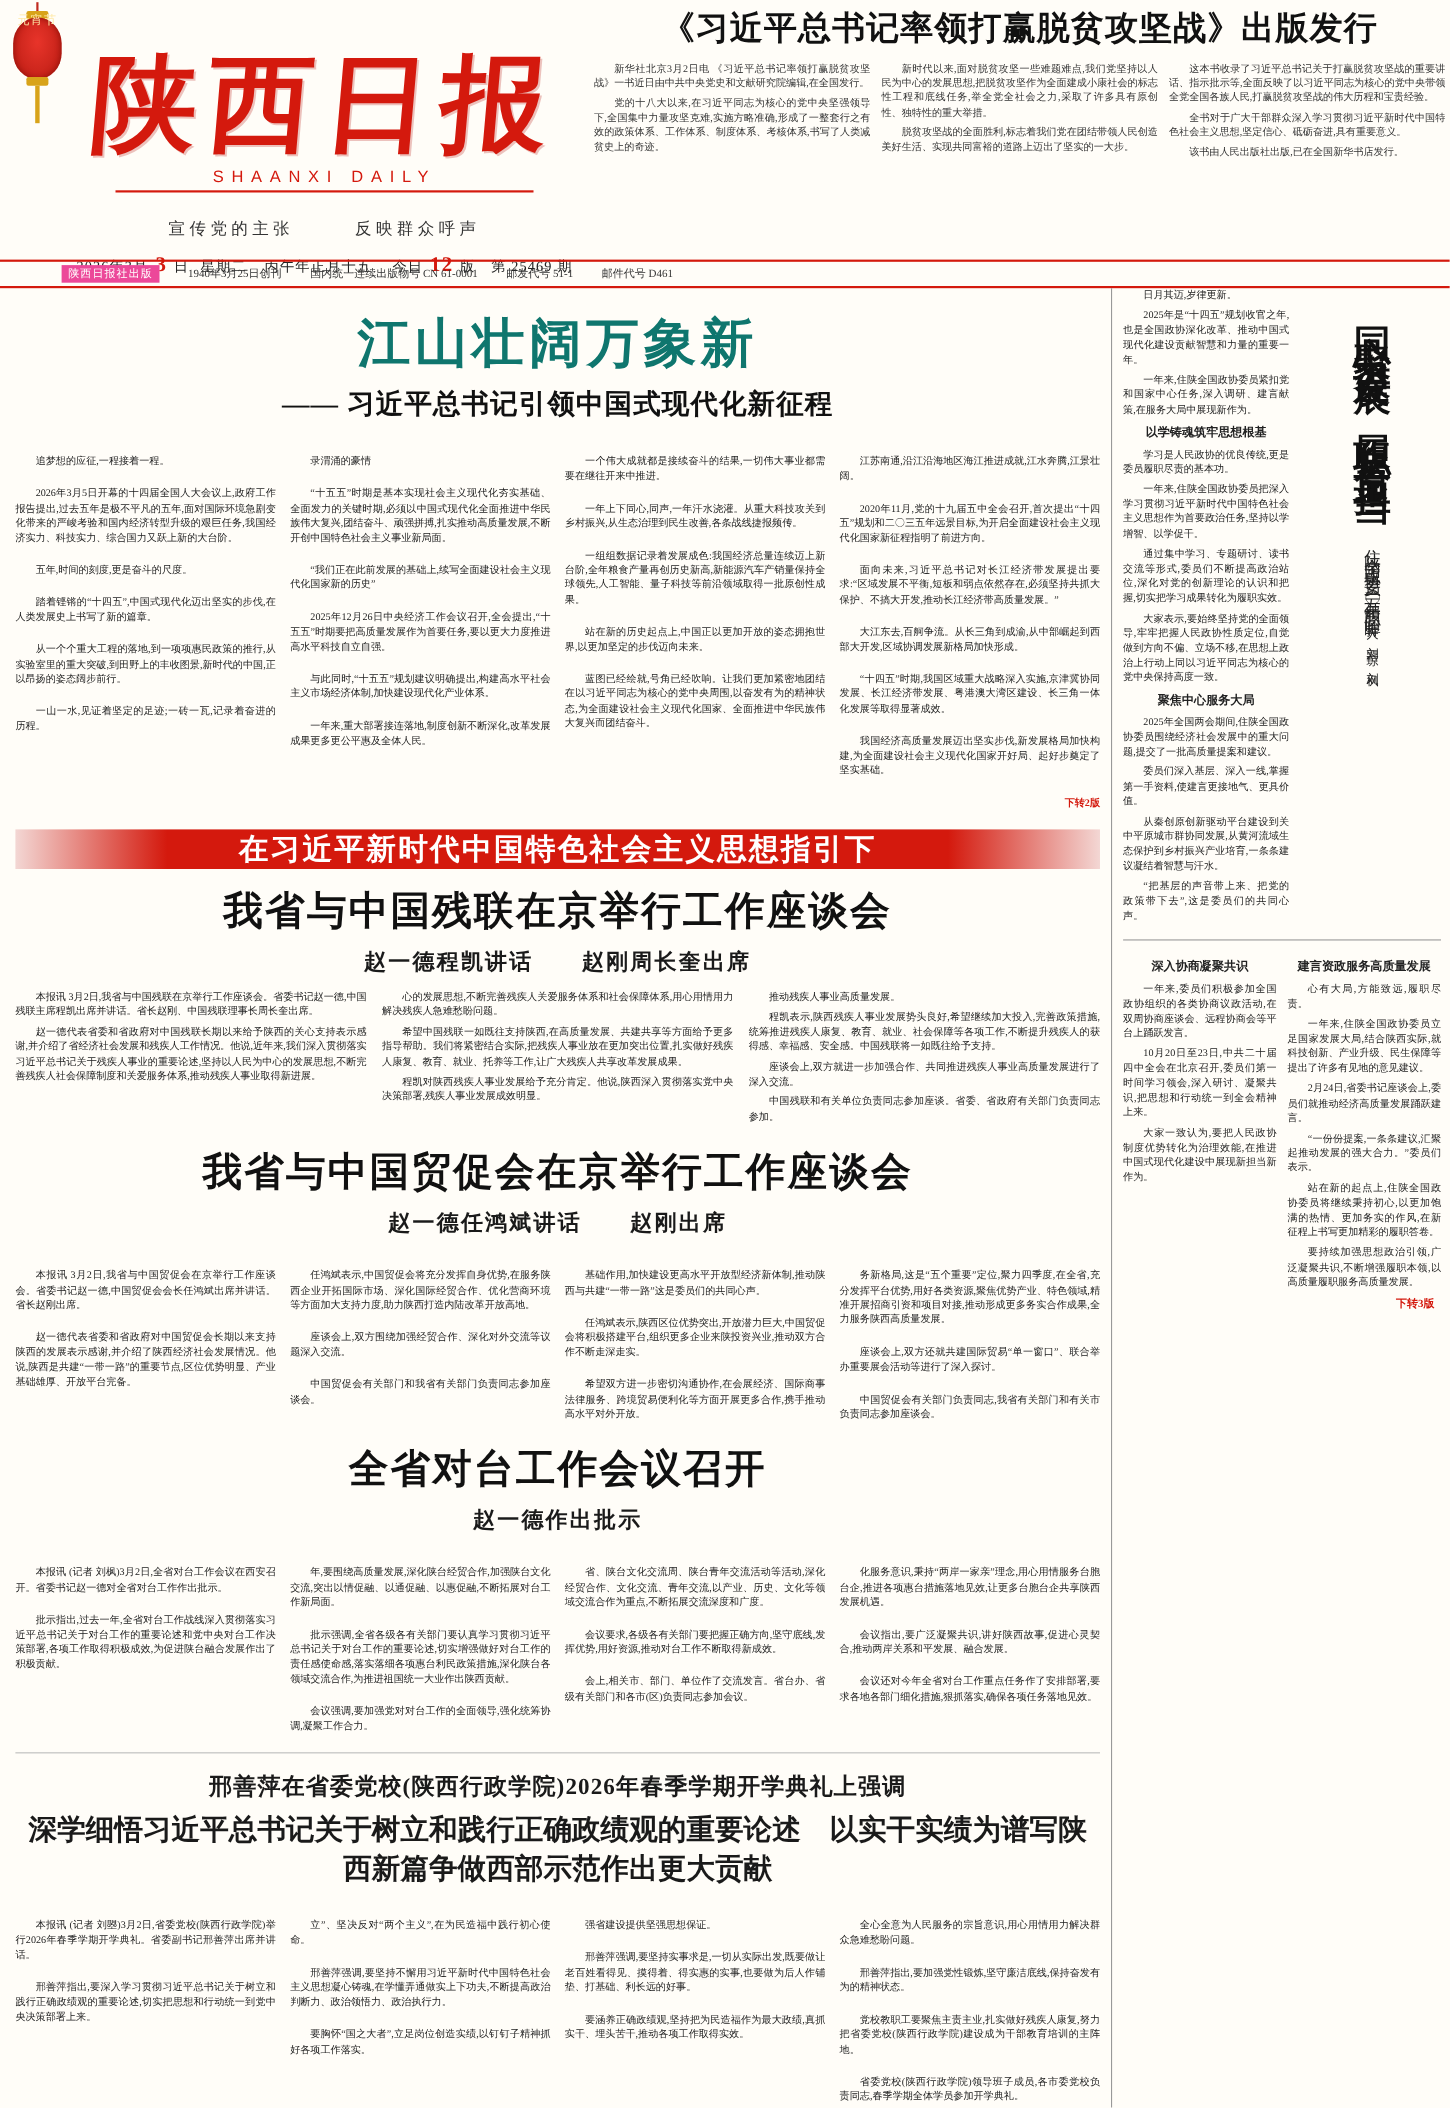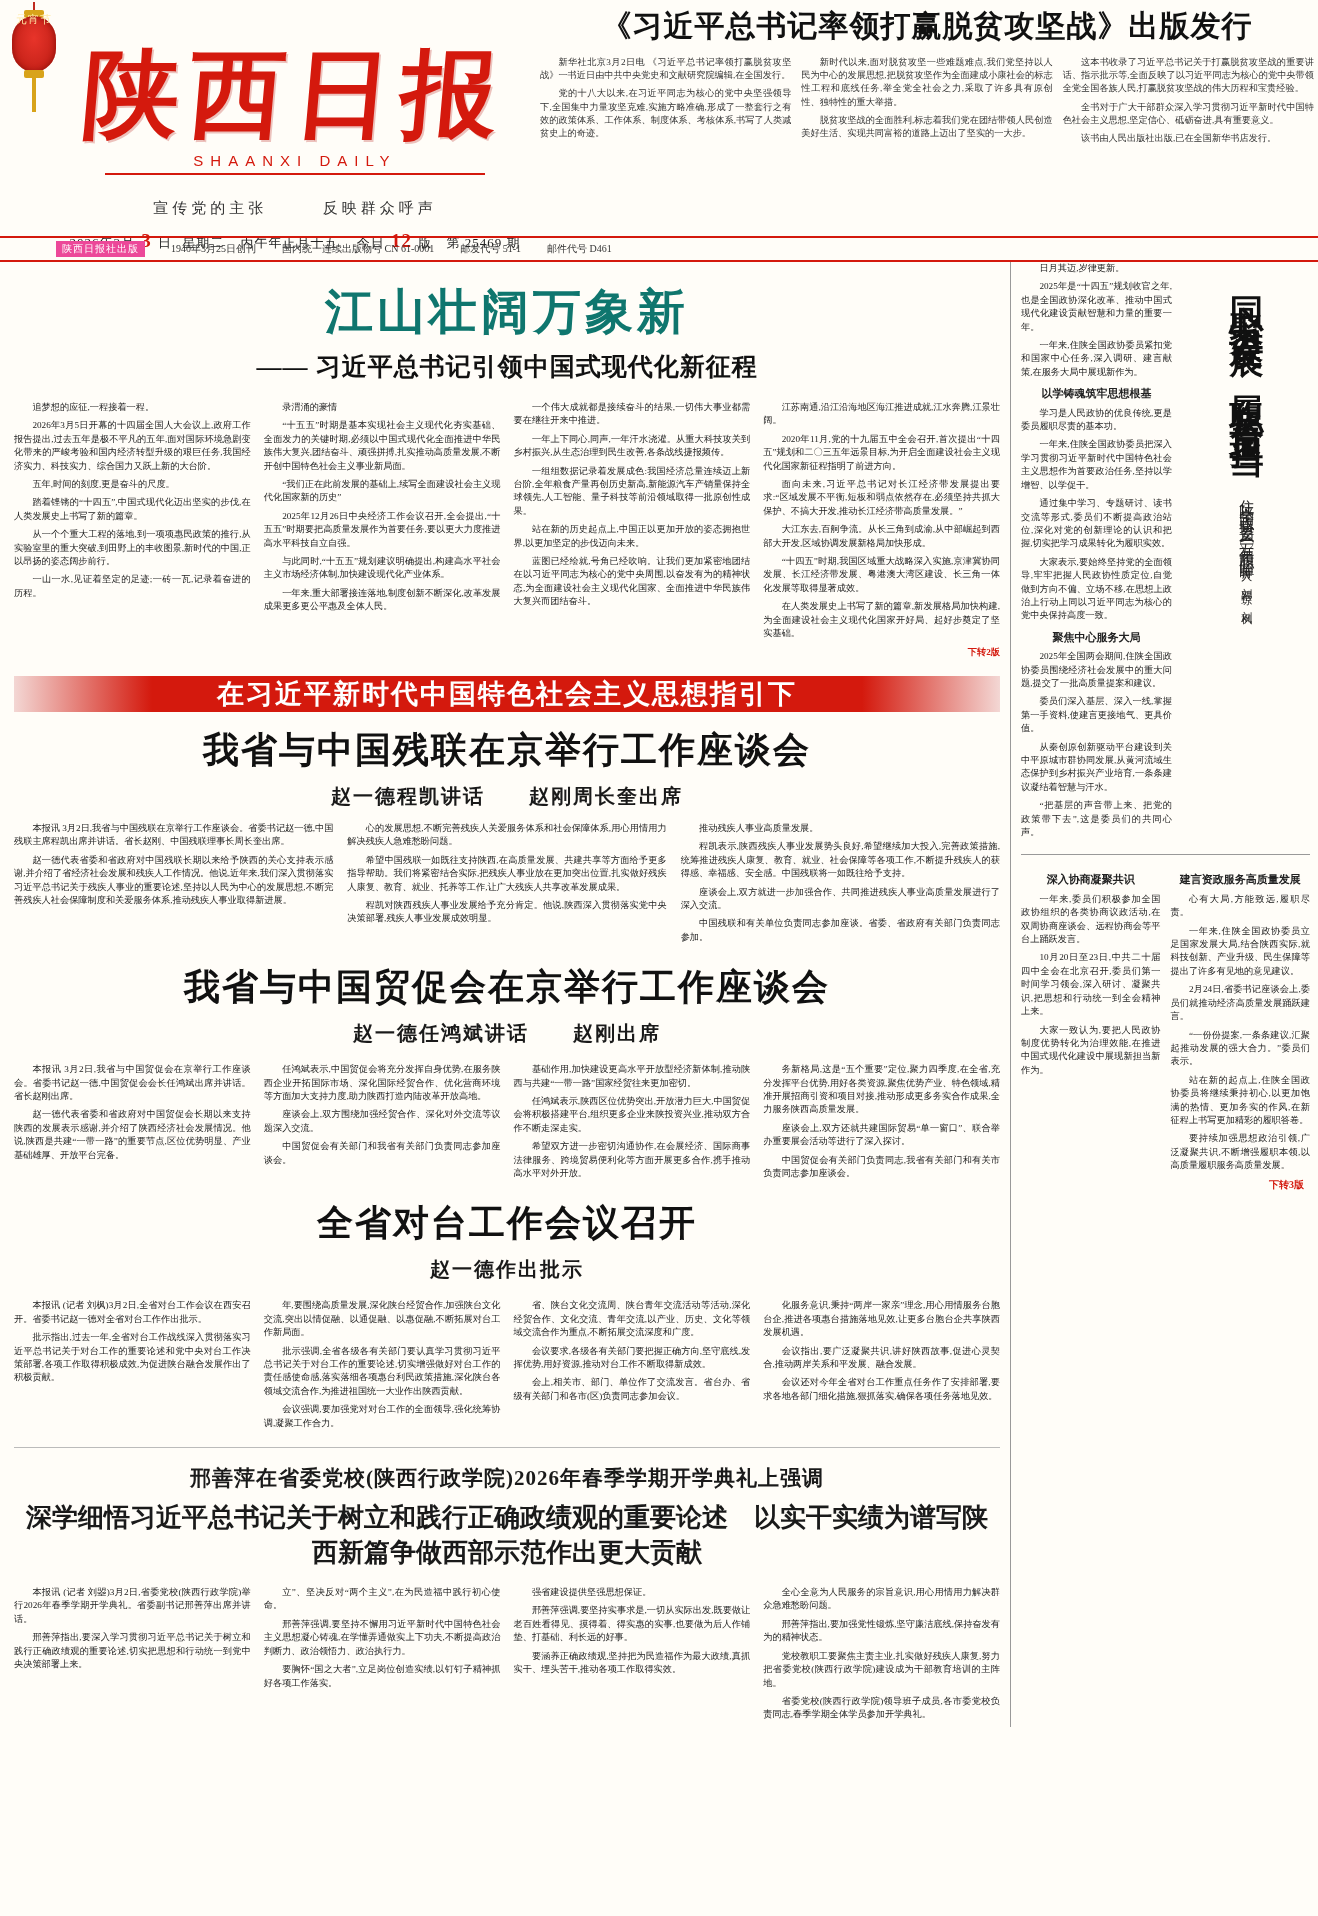--- a/index.html
+++ b/index.html
@@ -41,21 +41,21 @@
   .right{width:308px;border-left:1px solid #999;padding:0 8px 0 10px;box-sizing:border-box;}
 
   h1.lead{text-align:center;font-size:48px;font-weight:bold;letter-spacing:4px;margin:18px 0 6px;color:#0f766e;}
   h2.sub{text-align:center;font-size:25px;font-weight:bold;letter-spacing:1px;margin:0 0 14px;color:#111;}
 
   .txt3{display:flex;gap:14px;font-size:9.2px;line-height:13.4px;text-align:justify;color:#222;}
   .txt3 .c{flex:1;}
   .txt3 p{margin:0 0 5px 0;text-indent:2em;}
   .txt4{display:flex;gap:13px;font-size:9.2px;line-height:13.4px;text-align:justify;color:#222;}
   .txt4 .c{flex:1;}
-  .txt4 p{margin:4px 0 5px 0;text-indent:2em;font-family:Liberation Serif, serif;}
+  .txt4 p{margin:16px 0 5px 0;text-indent:2em;font-family:Liberation Serif, serif;}
   .jump{color:#d4190d;font-weight:bold;}
 
   .redbar{margin:12px 0 0;height:36px;background:linear-gradient(90deg,#f3d7d4 0,#d4190d 14%,#d4190d 86%,#f3d7d4 100%);display:flex;align-items:center;justify-content:center;}
   .redbar span{color:#fff;font-size:27px;font-weight:bold;letter-spacing:2px;}
 
   h3.hl{text-align:center;font-size:36px;font-weight:bold;letter-spacing:2px;margin:14px 0 8px;color:#111;}
   .deck{text-align:center;font-size:20px;font-weight:bold;margin:0 0 12px;letter-spacing:2px;}
   .deck .sp{display:inline-block;width:30px;}
 
   .divider{height:1px;background:#bbb;margin:12px 0;}
@@ -176,21 +176,21 @@
             <p>一组组数据记录着发展成色:我国经济总量连续迈上新台阶,全年粮食产量再创历史新高,新能源汽车产销量保持全球领先,人工智能、量子科技等前沿领域取得一批原创性成果。</p>
             <p>站在新的历史起点上,中国正以更加开放的姿态拥抱世界,以更加坚定的步伐迈向未来。</p>
             <p>蓝图已经绘就,号角已经吹响。让我们更加紧密地团结在以习近平同志为核心的党中央周围,以奋发有为的精神状态,为全面建设社会主义现代化国家、全面推进中华民族伟大复兴而团结奋斗。</p>
           </div>
           <div class="c">
             <p>江苏南通,沿江沿海地区海江推进成就,江水奔腾,江景壮阔。</p>
             <p>2020年11月,党的十九届五中全会召开,首次提出“十四五”规划和二〇三五年远景目标,为开启全面建设社会主义现代化国家新征程指明了前进方向。</p>
             <p>面向未来,习近平总书记对长江经济带发展提出要求:“区域发展不平衡,短板和弱点依然存在,必须坚持共抓大保护、不搞大开发,推动长江经济带高质量发展。”</p>
             <p>大江东去,百舸争流。从长三角到成渝,从中部崛起到西部大开发,区域协调发展新格局加快形成。</p>
             <p>“十四五”时期,我国区域重大战略深入实施,京津冀协同发展、长江经济带发展、粤港澳大湾区建设、长三角一体化发展等取得显著成效。</p>
-            <p>在人类发展史上书写了新的篇章,新发展格局加快构建,为全面建设社会主义现代化国家开好局、起好步奠定了坚实基础。</p>
+            <p>我国经济高质量发展迈出坚实步伐,新发展格局加快构建,为全面建设社会主义现代化国家开好局、起好步奠定了坚实基础。</p>
             <p style="text-align:right;text-indent:0" class="jump">下转2版</p>
           </div>
         </div>
 
         <div class="redbar">
           <span>在习近平新时代中国特色社会主义思想指引下</span>
         </div>
 
         <h3 class="hl">我省与中国残联在京举行工作座谈会</h3>
         <div class="deck">
@@ -222,21 +222,21 @@
           <div class="c">
             <p>本报讯 3月2日,我省与中国贸促会在京举行工作座谈会。省委书记赵一德,中国贸促会会长任鸿斌出席并讲话。省长赵刚出席。</p>
             <p>赵一德代表省委和省政府对中国贸促会长期以来支持陕西的发展表示感谢,并介绍了陕西经济社会发展情况。他说,陕西是共建“一带一路”的重要节点,区位优势明显、产业基础雄厚、开放平台完备。</p>
           </div>
           <div class="c">
             <p>任鸿斌表示,中国贸促会将充分发挥自身优势,在服务陕西企业开拓国际市场、深化国际经贸合作、优化营商环境等方面加大支持力度,助力陕西打造内陆改革开放高地。</p>
             <p>座谈会上,双方围绕加强经贸合作、深化对外交流等议题深入交流。</p>
             <p>中国贸促会有关部门和我省有关部门负责同志参加座谈会。</p>
           </div>
           <div class="c">
-            <p>基础作用,加快建设更高水平开放型经济新体制,推动陕西与共建“一带一路”国家经贸往来更加密切。</p>
+            <p>基础作用,加快建设更高水平开放型经济新体制,推动陕西与共建“一带一路”这是委员们的共同心声。</p>
             <p>任鸿斌表示,陕西区位优势突出,开放潜力巨大,中国贸促会将积极搭建平台,组织更多企业来陕投资兴业,推动双方合作不断走深走实。</p>
             <p>希望双方进一步密切沟通协作,在会展经济、国际商事法律服务、跨境贸易便利化等方面开展更多合作,携手推动高水平对外开放。</p>
           </div>
           <div class="c">
             <p>务新格局,这是“五个重要”定位,聚力四季度,在全省,充分发挥平台优势,用好各类资源,聚焦优势产业、特色领域,精准开展招商引资和项目对接,推动形成更多务实合作成果,全力服务陕西高质量发展。</p>
             <p>座谈会上,双方还就共建国际贸易“单一窗口”、联合举办重要展会活动等进行了深入探讨。</p>
             <p>中国贸促会有关部门负责同志,我省有关部门和有关市负责同志参加座谈会。</p>
           </div>
         </div>
 

